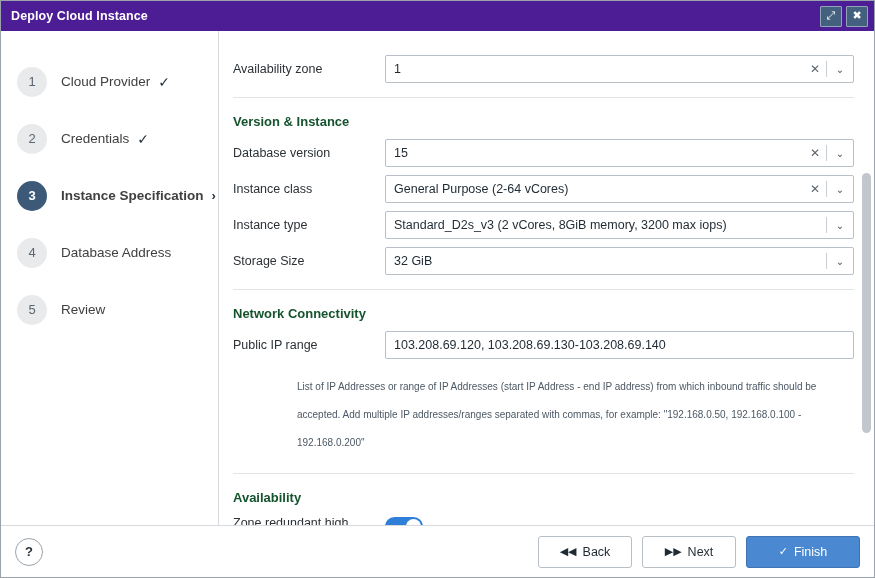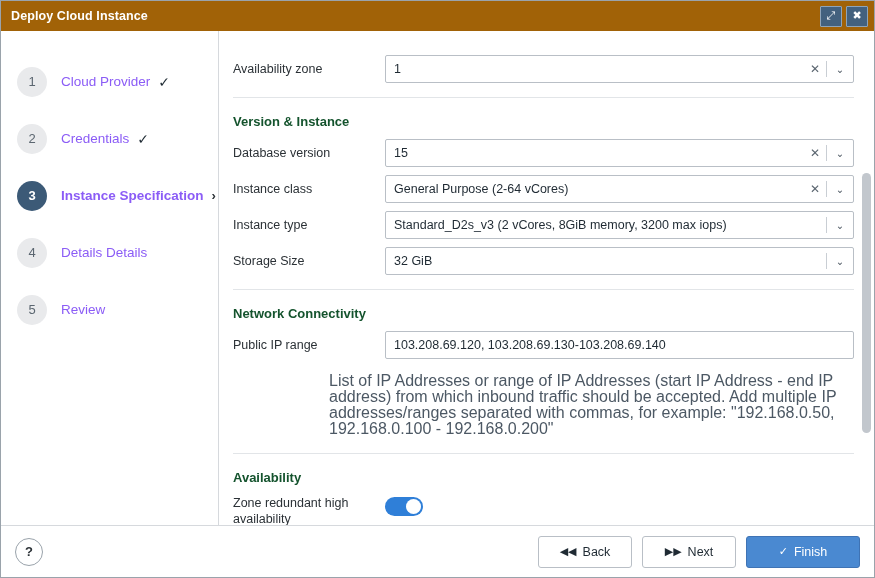--- a/index.html
+++ b/index.html
@@ -20,21 +20,21 @@
     position: relative;
     box-sizing: border-box;
     border: 1px solid #9aa3ab;
     background: #ffffff;
     display: flex;
     flex-direction: column;
   }
   
   .titlebar {
     height: 30px;
-    background: #a16207;
+    background: #4c1d95;
     color: #ffffff;
     display: flex;
     align-items: center;
     padding: 0 6px 0 10px;
     flex: 0 0 auto;
   }
   .titlebar .title {
     font-size: 12.5px;
     font-weight: bold;
     letter-spacing: .1px;
@@ -92,21 +92,21 @@
     flex: 0 0 30px;
   }
   .step.active .num {
     background: #3c5a77;
     color: #ffffff;
     font-weight: bold;
   }
   .step .label {
     margin-left: 14px;
     font-size: 13.5px;
-    color: #8b5cf6;
+    color: #404040;
   }
   .step.active .label {
     font-weight: bold;
   }
   .step .check {
     margin-left: 8px;
     color: #1f2a33;
     font-size: 14px;
   }
   .step .chev {
@@ -193,24 +193,24 @@
     color: #4a5560;
     font-size: 10px;
     cursor: pointer;
   }
   .divider {
     height: 1px;
     background: #e2e5e8;
     margin: 14px 0 0 0;
   }
   .hint {
-    margin-left: 96px;
-    font-size: 16px;
+    margin-left: 64px;
+    font-size: 10px;
     color: #4c5864;
-    line-height: 16px;
+    line-height: 28px;
     padding-top: 6px;
     padding-right: 6px;
   }
   
   .toggle {
     width: 38px;
     height: 19px;
     border-radius: 10px;
     background: #2f7fd8;
     position: relative;
@@ -327,21 +327,21 @@
         <div class="label">Credentials</div>
         <div class="check">✓</div>
       </div>
       <div class="step active">
         <div class="num">3</div>
         <div class="label">Instance Specification</div>
         <div class="chev">›</div>
       </div>
       <div class="step">
         <div class="num">4</div>
-        <div class="label">Details Details</div>
+        <div class="label">Database Address</div>
       </div>
       <div class="step">
         <div class="num">5</div>
         <div class="label">Review</div>
       </div>
     </div>
 
     <div class="content-wrap">
       <div class="content">
 

